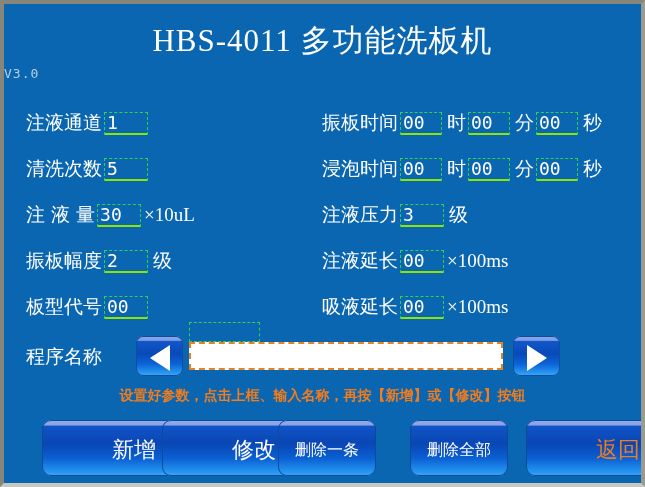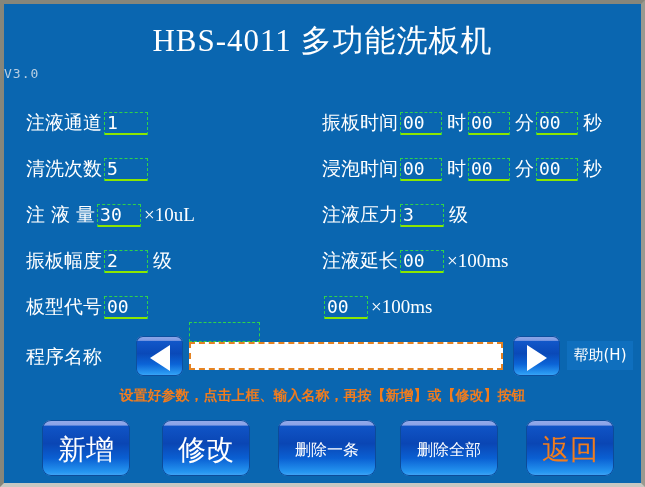--- a/index.html
+++ b/index.html
@@ -245,29 +245,29 @@
         #0a5fd2 68%,
         #2596f1 93%,
         #46a6f5 100%);
     box-shadow: 0 0 0 1px #0c4b99 inset;
     display: flex;
     align-items: center;
     justify-content: center;
     color: #ffffff;
     white-space: nowrap;
   }
-  .btn-big   { width: 88px; font-size: 28px; font-family: "DejaVu Sans", "Liberation Sans", sans-serif; }
+  .btn-big   { width: 88px; font-size: 22px; font-family: "DejaVu Sans", "Liberation Sans", sans-serif; padding-left: 48px; }
   .btn-small { width: 98px; font-size: 16px; font-family: "DejaVu Sans", "Liberation Sans", sans-serif; }
   .btn-txt { margin-top: 4px; }
   .btn-orange { color: #f07c1e; }
 
   #btn-add     { left: 38px;  }
   #btn-modify  { left: 158px; }
   #btn-del-one { left: 274px; }
-  #btn-del-all { left: 396px; align-items: center; }
+  #btn-del-all { left: 406px; align-items: center; }
   #btn-back    { left: 522px; }
 </style>
 </head>
 <body>
 
 <div id="app-window">
   <div id="screen">
 
     <div id="title-bar">
       <div id="app-title">HBS-4011 多功能洗板机</div>
@@ -333,20 +333,21 @@
         <span class="unit">级</span>
       </div>
 
       <div class="param-row">
         <span class="param-label">注液延长</span>
         <span class="field f-w3">00</span>
         <span class="unit-ascii">×100ms</span>
       </div>
 
       <div class="param-row">
+        <span class="param-label">吸液延长</span>
         <span class="field f-w3">00</span>
         <span class="unit-ascii">×100ms</span>
       </div>
 
     </div>
 
     <div id="program-row">
       <div id="program-label">程序名称</div>
 
       <div id="prev-program-button" class="arrow-btn">
@@ -354,21 +355,20 @@
       </div>
 
       <div id="program-name-focusbox"></div>
 
       <input id="program-name-input" type="text" value="" style="">
 
       <div id="next-program-button" class="arrow-btn">
         <span class="tri tri-right"></span>
       </div>
 
-      <div id="help-button">帮助(H)</div>
     </div>
 
     <div id="hint-text">设置好参数，点击上框、输入名称，再按【新增】或【修改】按钮</div>
 
     <div id="button-bar">
       <div id="btn-add" class="action-btn btn-big">
         <span class="btn-txt">新增</span>
       </div>
       <div id="btn-modify" class="action-btn btn-big">
         <span class="btn-txt">修改</span>

